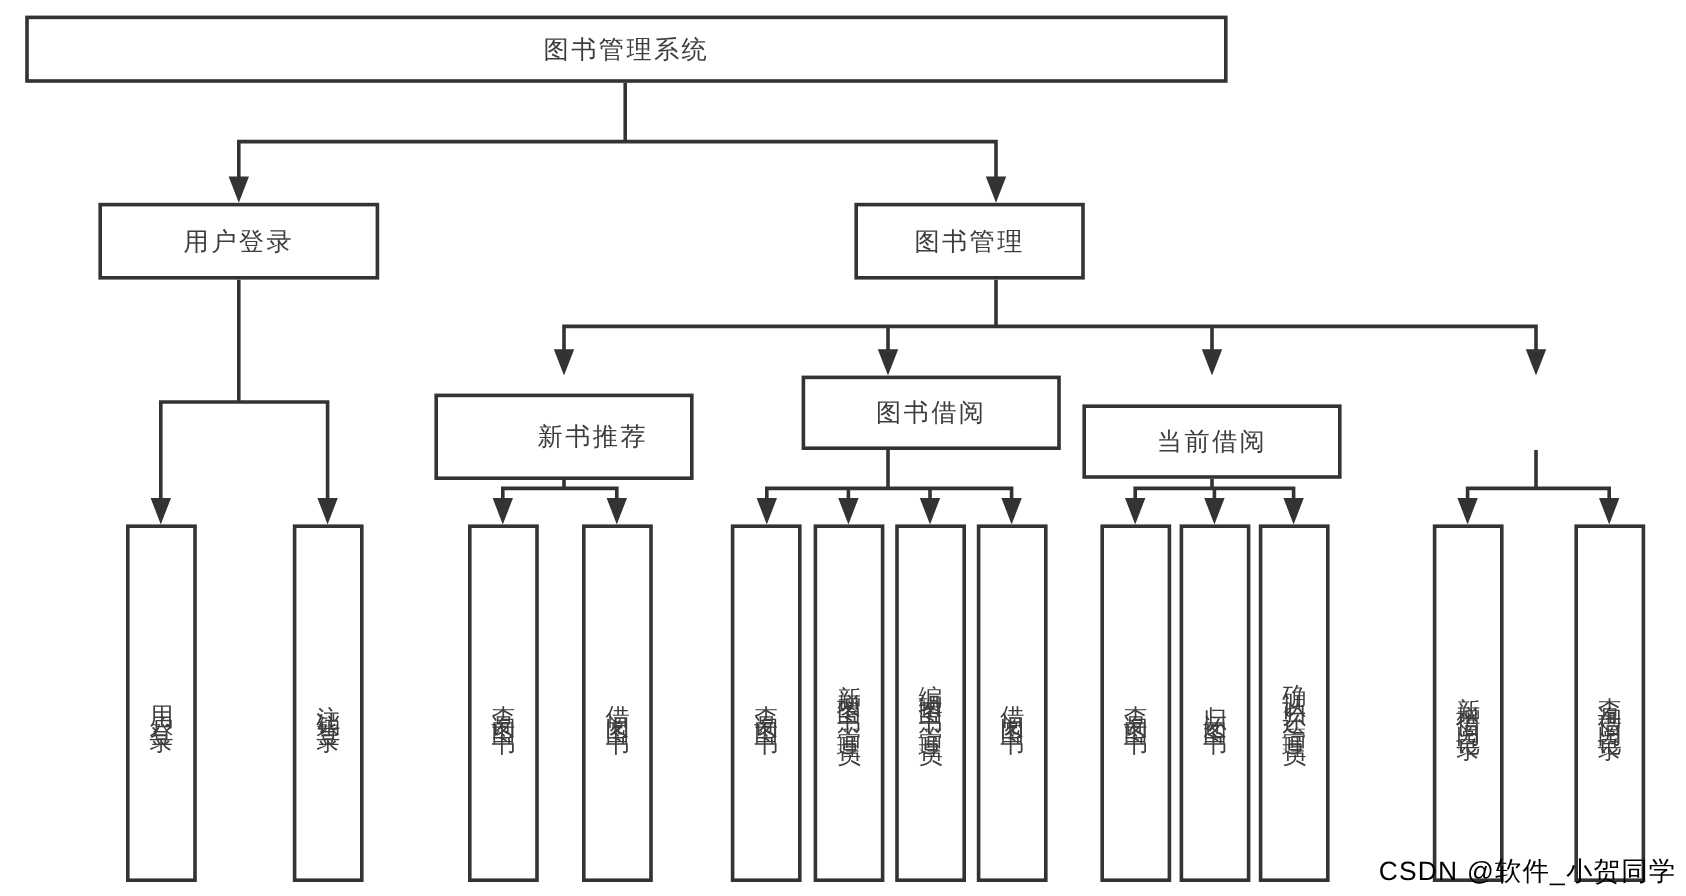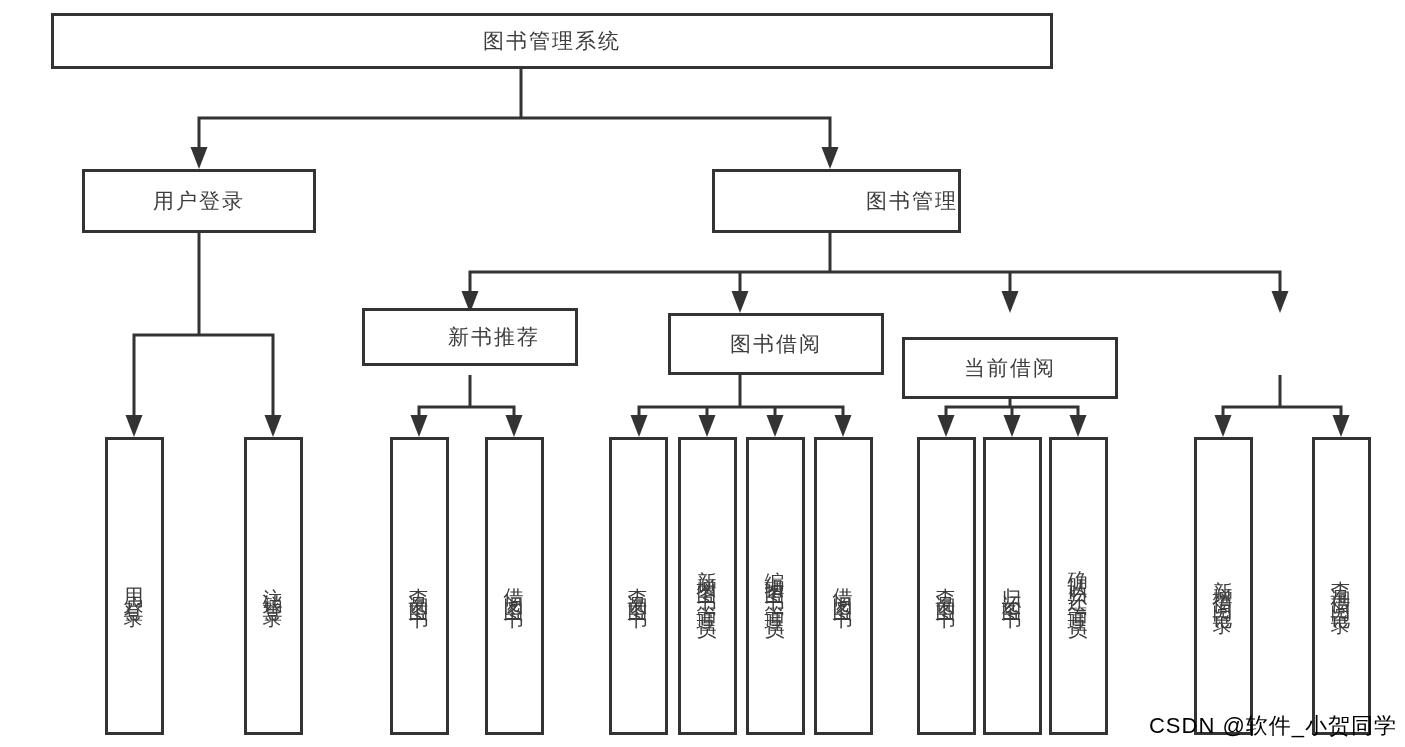--- a/index.html
+++ b/index.html
@@ -96,32 +96,32 @@
 
       <polygon points="937.5,415 954.5,415 946,437"></polygon>
       <polygon points="1003.5,415 1020.5,415 1012,437"></polygon>
       <polygon points="1069.5,415 1086.5,415 1078,437"></polygon>
 
       <polygon points="1214.5,415 1231.5,415 1223,437"></polygon>
       <polygon points="1332.5,415 1349.5,415 1341,437"></polygon>
     </g>
   </svg>
 
-  <div class="node hnode" style="left:21px;top:13px;width:1002px;height:56px;margin-left:30px;">
+  <div class="node hnode" style="left:21px;top:13px;width:1002px;height:56px;">
     <span>图书管理系统</span>
   </div>
 
   <div class="node hnode" style="left:82px;top:169px;width:234px;height:64px;">
     <span>用户登录</span>
   </div>
-  <div class="node hnode" style="left:712px;top:169px;width:249px;height:64px;justify-content:flex-end;">
+  <div class="node hnode" style="left:712px;top:169px;width:192px;height:64px;">
     <span>图书管理</span>
   </div>
 
-  <div class="node hnode" style="left:362px;top:308px;width:216px;height:58px;padding-left:48px;">
+  <div class="node hnode" style="left:362px;top:328px;width:216px;height:72px;padding-left:48px;">
     <span>新书推荐</span>
   </div>
   <div class="node hnode" style="left:632px;top:313px;width:216px;height:62px;margin-left:36px;">
     <span>图书借阅</span>
   </div>
   <div class="node hnode" style="left:902px;top:313px;width:216px;height:62px;margin-top:24px;">
     <span>当前借阅</span>
   </div>
 
   <div class="node leaf" style="left:105px;">

